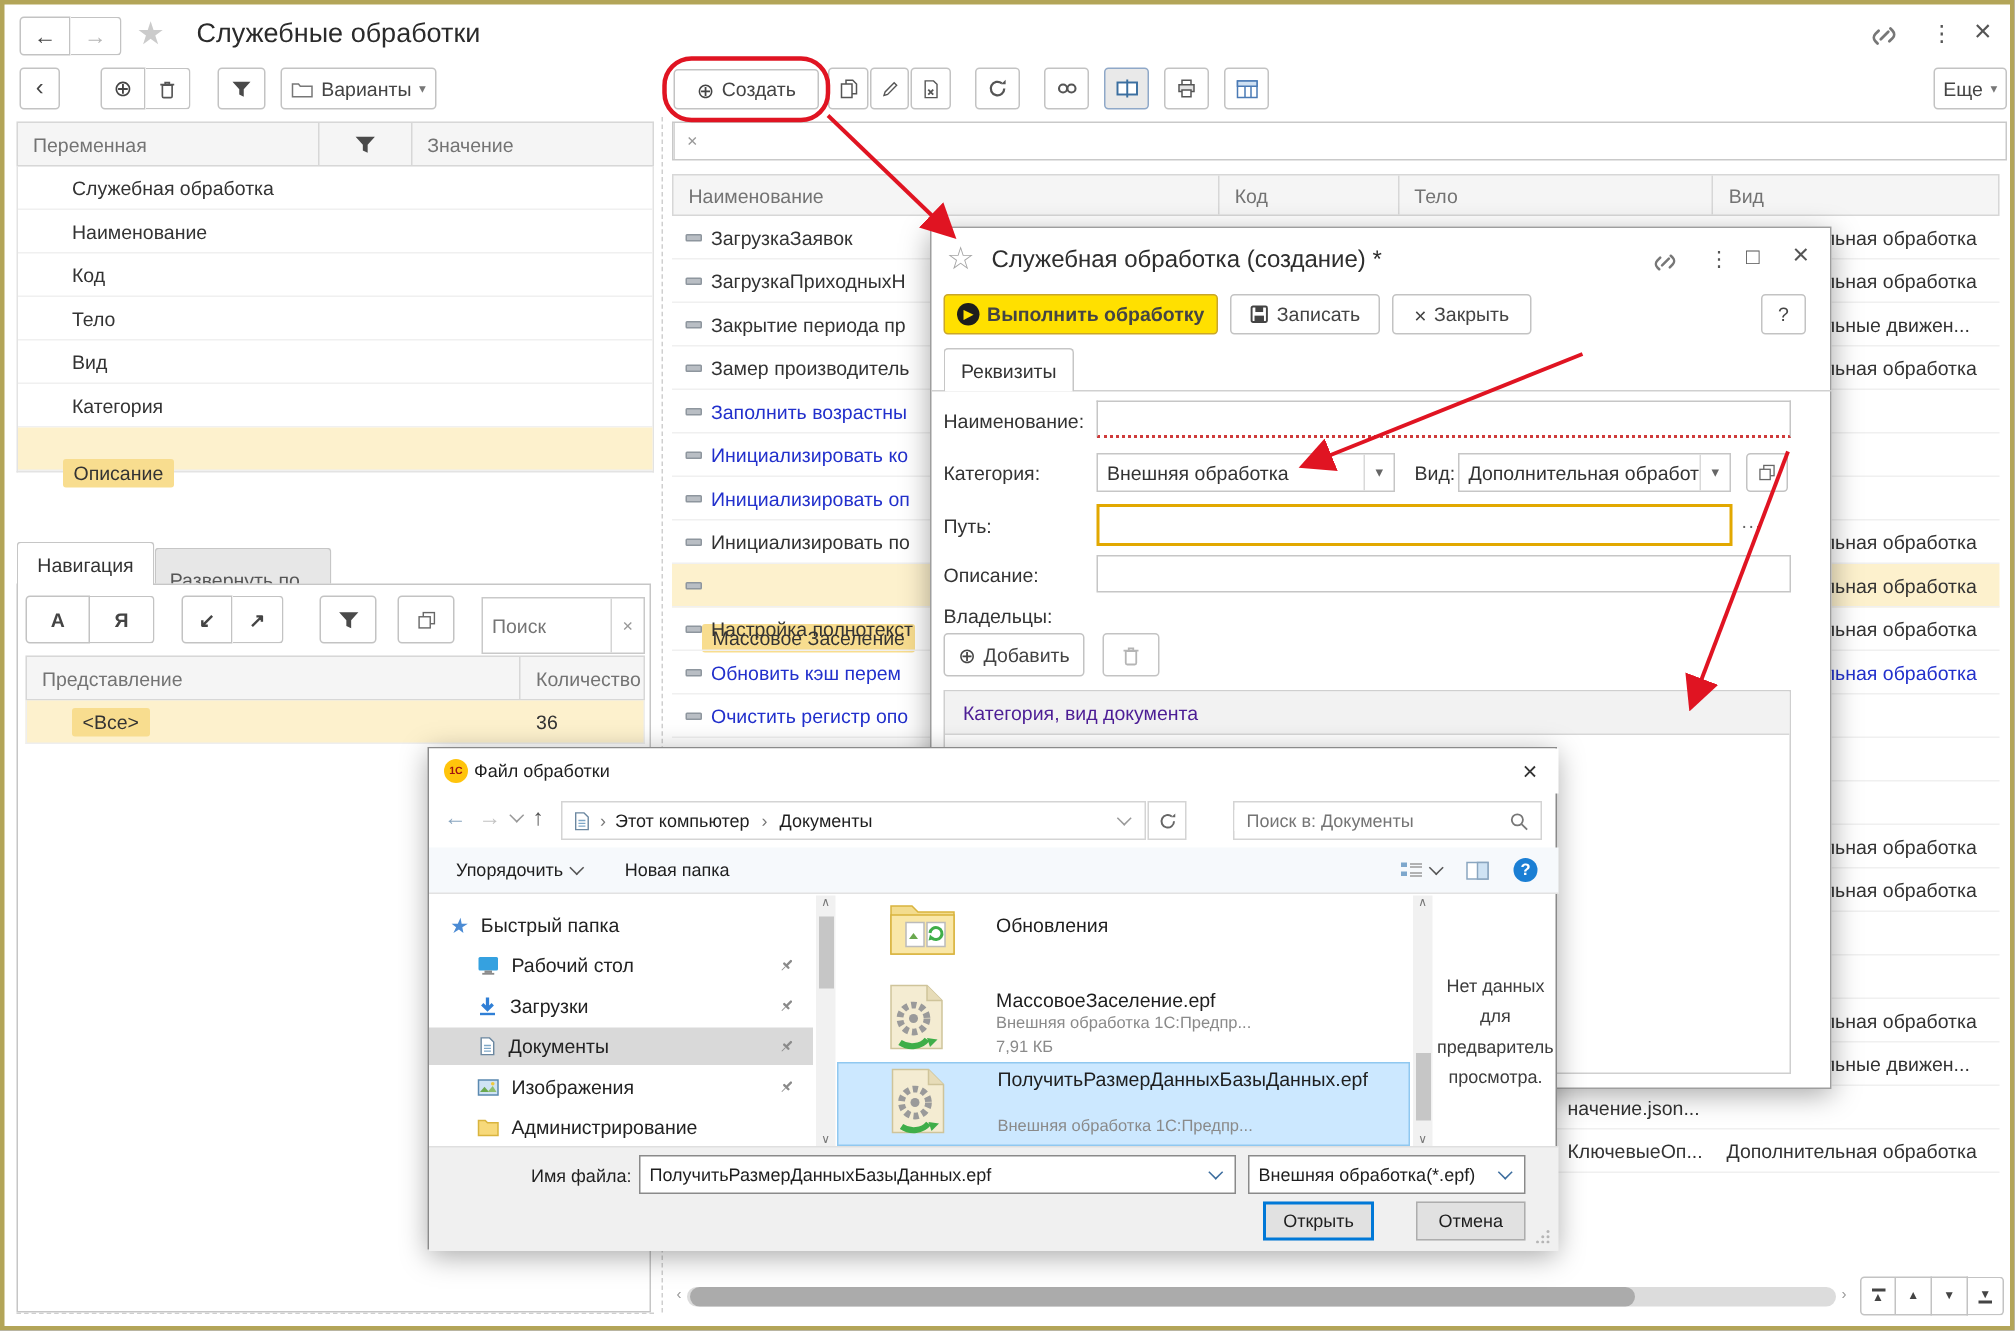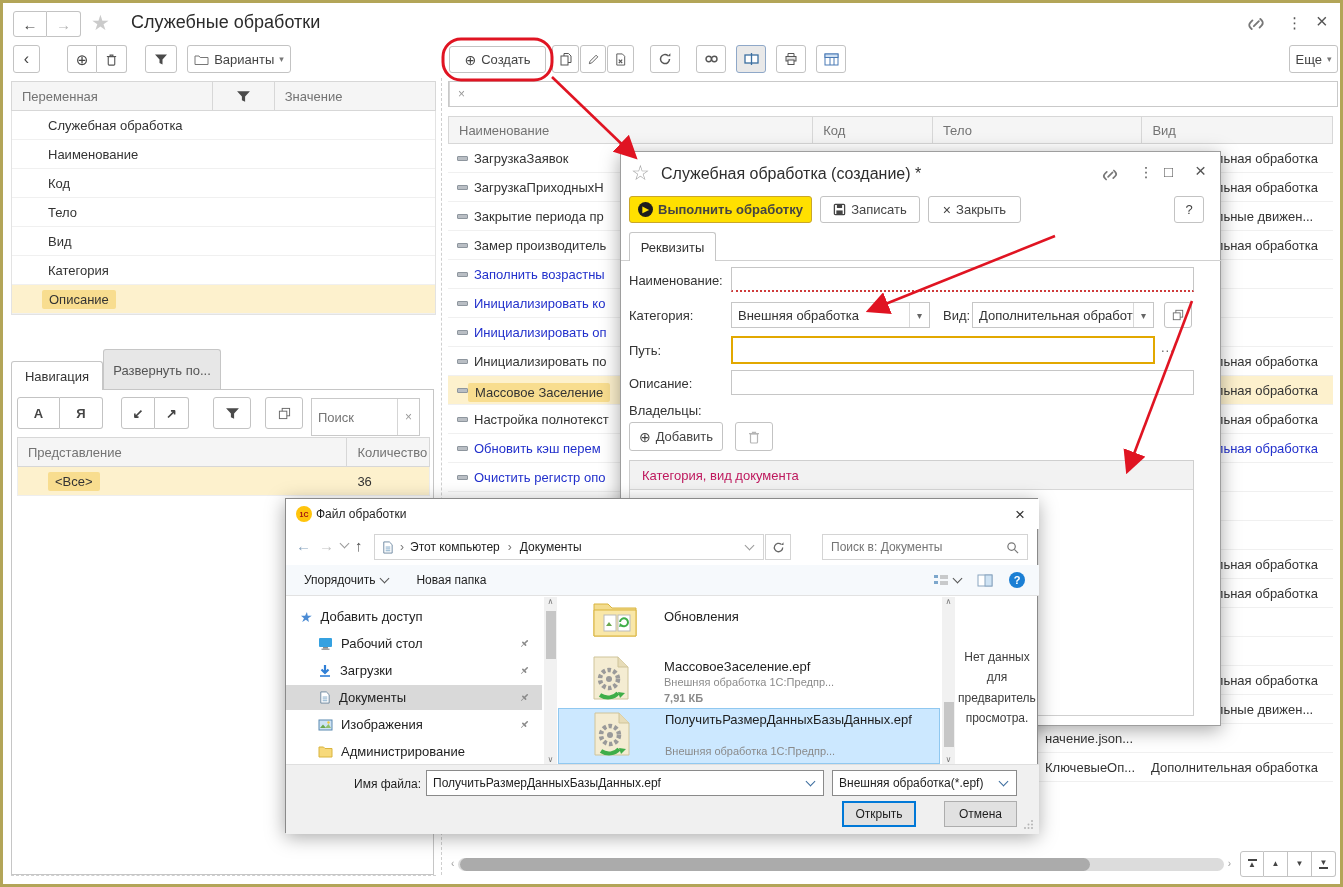--- a/index.html
+++ b/index.html
@@ -17,21 +17,21 @@
   .btn1c.grpL{border-radius:3px 0 0 3px;}
   .btn1c.grpR{border-radius:0 3px 3px 0;border-left:none;}
   .pressed{background:#e9e9e9;border-color:#8fa8c8;}
   .glyph{line-height:1;}
   .hdr-title{font-size:18px;color:#2b2b2b;}
   
   .thead{background:#f5f5f5;border:1px solid #d7d7d7;color:#737373;}
   .thead .tc{border-right:1px solid #d7d7d7;height:100%;display:flex;align-items:center;padding-left:10px;}
   .rowline{border-bottom:1px solid #f0f0f0;}
   .selrow{background:#fdf1cd;}
-  .hl{background:#f8dd8f;padding:2px 7px;border-radius:2px;}
+  .hl{background:#f8dd8f;padding:2px 7px;border-radius:2px;margin-top:33px;}
   
   .mrow{position:absolute;left:0;width:885px;height:29px;}
   .mrow .ric{position:absolute;left:9px;top:12px;width:11px;height:5px;background:#b9bec4;border:1px solid #8e969e;border-radius:1px;}
   .rname{position:absolute;left:26px;top:7px;white-space:nowrap;}
   .rtelo{position:absolute;left:597px;top:7px;white-space:nowrap;}
   .rvid{position:absolute;left:703px;top:7px;white-space:nowrap;}
   .blue{color:#2230cc;}
   
   .dlg{position:absolute;background:#fff;border:1px solid #9e9e9e;box-shadow:0 4px 18px rgba(0,0,0,.35);}
   .inp1c{background:#fff;border:1px solid #c6c6c6;font-family:inherit;font-size:13px;padding:0 6px;}
@@ -200,21 +200,21 @@
         <span class="hl">Описание</span>
       </div>
   </div>
 
   <div class="abs" style="left:438px;top:75px;height:797px;border-left:1px dashed #cfcfcf;"></div>
   <div class="abs" style="left:8px;top:872px;width:425px;border-top:1px dashed #cfcfcf;"></div>
 
   <div class="abs tab1c" style="left:8px;top:358px;width:92px;height:29px;z-index:2;">
       <span>Навигация</span>
     </div>
-  <div class="abs tab1c" style="left:100px;top:346px;width:118px;height:42px;background:#e7e7e7;color:#555;justify-content:center;">
+  <div class="abs tab1c" style="left:100px;top:362px;width:118px;height:42px;background:#e7e7e7;color:#555;justify-content:center;">
       <span>Развернуть по...</span>
     </div>
   <div class="abs" style="left:8px;top:386px;width:423px;height:486px;border:1px solid #c6c6c6;background:#fff;"></div>
 
   <div class="abs flex" style="left:14px;top:394px;">
     <div class="btn1c grpL" style="width:43px;height:32px;font-weight:bold;">
         <span>А</span>
       </div>
     <div class="btn1c grpR" style="width:43px;height:32px;font-weight:bold;">
         <span>Я</span>
@@ -232,21 +232,21 @@
     <svg width="15" height="13" viewBox="0 0 14 12">
         <path d="M1 1h12L8.5 6v5L5.5 9.5V6z" fill="#4a4a4a"></path>
       </svg>
   </div>
   <div class="btn1c abs" style="left:262px;top:394px;width:38px;height:32px;">
     <svg width="13" height="13" viewBox="0 0 14 14">
         <rect x="4.5" y="1.5" width="8" height="8" fill="#fff" stroke="#666"></rect>
         <rect x="1.5" y="4.5" width="8" height="8" fill="#fff" stroke="#666"></rect>
       </svg>
   </div>
-  <div class="abs flex" style="left:308px;top:395px;width:109px;height:38px;border:1px solid #c9c9c9;background:#fff;">
+  <div class="abs flex" style="left:318px;top:395px;width:109px;height:38px;border:1px solid #c9c9c9;background:#fff;">
     <input style="flex: 1 1 0%; min-width: 0px; border: none; outline: none; font: inherit; padding: 0px 6px;" placeholder="Поиск">
     <div style="width:22px;height:100%;border-left:1px solid #d5d5d5;display:flex;align-items:center;justify-content:center;color:#999;font-size:12px;">
         <span>×</span>
       </div>
   </div>
 
   <div class="abs thead flex" style="left:14px;top:434px;width:413px;height:30px;">
     <div class="tc" style="width:331px;">
         <span>Представление</span>
       </div>
@@ -493,21 +493,21 @@
       <span class="glyph" style="font-size:14px;">⊕</span>
       <span>Добавить</span>
     </div>
     <div class="abs btn1c" style="left:114px;top:270px;width:38px;height:29px;">
       <svg width="14" height="14" viewBox="0 0 14 14">
           <path d="M3.5 4h7v8a1 1 0 0 1-1 1h-5a1 1 0 0 1-1-1z" fill="none" stroke="#b5b5b5" stroke-width="1.2"></path>
           <path d="M2 3.7h10M5.5 3.5v-1.2h3v1.2" stroke="#b5b5b5" stroke-width="1.2" fill="none"></path>
         </svg>
     </div>
     <div class="abs" style="left:8px;top:308px;width:565px;height:256px;border:1px solid #cfcfcf;">
-      <div class="flex" style="height:29px;background:#f2f2f2;border-bottom:1px solid #d7d7d7;color:#be185d;padding-left:12px;">
+      <div class="flex" style="height:29px;background:#f2f2f2;border-bottom:1px solid #d7d7d7;color:#4c1d95;padding-left:12px;">
         <span>Категория, вид документа</span>
       </div>
     </div>
   </div>
 
   <div class="dlg w10" style="left:282px;top:495px;width:753px;height:335px;z-index:30;border-color:#8a8a8a;">
 
     <div class="abs flex" style="left:0;top:0;width:753px;height:30px;background:#fff;">
       <span style="margin-left:10px;width:16px;height:16px;border-radius:50%;background:#ffc40c;color:#a11212;font-size:7px;font-weight:bold;display:flex;align-items:center;justify-content:center;">1С</span>
       <span style="margin-left:4px;">Файл обработки</span>
@@ -555,21 +555,21 @@
       <span class="chev" style="margin-left:5px;border-color:#555;"></span>
       <svg style="margin-left:16px;" width="16" height="13" viewBox="0 0 16 13">
           <rect x="1" y="1" width="14" height="11" fill="#fff" stroke="#8aa6c0"></rect>
           <rect x="8" y="1" width="7" height="11" fill="#cfe3f4" stroke="#8aa6c0"></rect>
         </svg>
       <span style="margin:0 14px 0 16px;width:16px;height:16px;border-radius:50%;background:#1b7fd4;color:#fff;font-size:11px;font-weight:bold;display:flex;align-items:center;justify-content:center;">?</span>
     </div>
 
     <div class="sideitem" style="left:14px;top:105px;">
       <span class="glyph" style="color:#4b8bd4;font-size:14px;transform:skewX(-8deg);">★</span>
-      <span style="margin-left:8px;">Добавить доступ</span>
+      <span style="margin-left:8px;">Быстрый папка</span>
     </div>
     <div class="sideitem" style="left:32px;top:132px;width:212px;">
       <svg width="15" height="13" viewBox="0 0 15 13">
           <rect x="1" y="1" width="13" height="9" rx="1" fill="#35a1e0"></rect>
           <rect x="5" y="10" width="5" height="1.6" fill="#8a8a8a"></rect>
           <rect x="3.5" y="11.6" width="8" height="1.2" fill="#8a8a8a"></rect>
         </svg>
       <span style="margin-left:8px;">Рабочий стол</span>
       <svg style="margin-left:auto;" width="11" height="11" viewBox="0 0 14 14">
           <g transform="rotate(45 7 7)" fill="#8a8a8a">
@@ -654,21 +654,21 @@
           <path d="M2 2h24l10 10v32H2z" fill="#f4ecd2" stroke="#cfc49a"></path>
           <path d="M26 2v10h10" fill="#e7dcb8" stroke="#cfc49a"></path>
           <circle cx="17" cy="24" r="9" fill="none" stroke="#9a9a9a" stroke-width="4.5" stroke-dasharray="3.5 2.3"></circle>
           <circle cx="17" cy="24" r="3" fill="#9a9a9a"></circle>
           <path d="M8 40c6 4 14 3 18-2" stroke="#3fae49" stroke-width="4" fill="none"></path>
           <path d="M28 43l5-5-7-1z" fill="#3fae49"></path>
         </svg>
     </div>
     <div class="abs" style="left:378px;top:160px;font-size:13px;">МассовоеЗаселение.epf</div>
     <div class="abs filesub" style="left:378px;top:177px;">Внешняя обработка 1С:Предпр...</div>
-    <div class="abs filesub" style="left:378px;top:193px;font-weight:bold;">7,91 КБ</div>
+    <div class="abs filesub" style="left:378px;top:193px;">7,91 КБ</div>
 
     <div class="abs" style="left:272px;top:209px;width:382px;height:56px;background:#cce8ff;border:1px solid #90c8f0;">
       <div class="abs" style="left:34px;top:2px;">
         <svg width="38" height="46" viewBox="0 0 38 46">
             <path d="M2 2h24l10 10v32H2z" fill="#f4ecd2" stroke="#cfc49a"></path>
             <path d="M26 2v10h10" fill="#e7dcb8" stroke="#cfc49a"></path>
             <circle cx="17" cy="24" r="9" fill="none" stroke="#9a9a9a" stroke-width="4.5" stroke-dasharray="3.5 2.3"></circle>
             <circle cx="17" cy="24" r="3" fill="#9a9a9a"></circle>
             <path d="M8 40c6 4 14 3 18-2" stroke="#3fae49" stroke-width="4" fill="none"></path>
             <path d="M28 43l5-5-7-1z" fill="#3fae49"></path>

